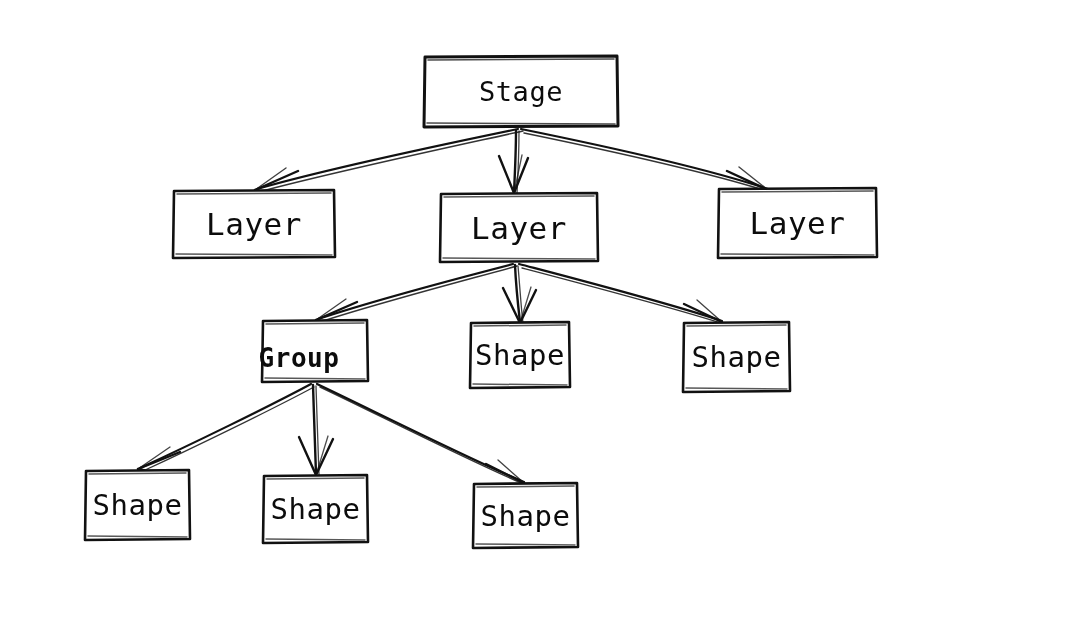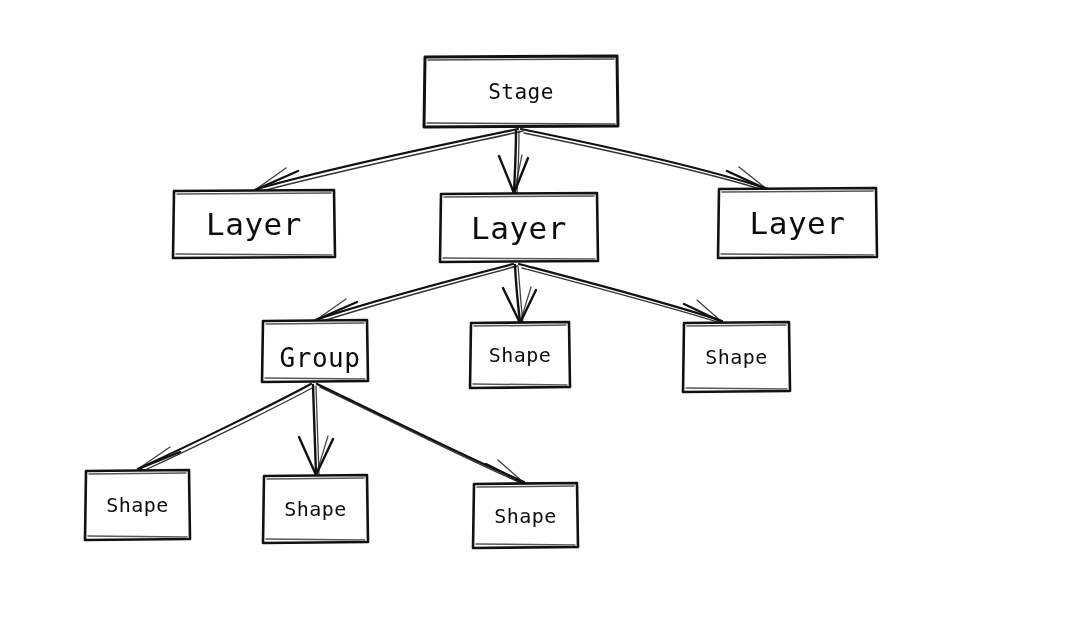--- a/index.html
+++ b/index.html
@@ -34,24 +34,24 @@
     position: absolute;
     display: flex;
     align-items: center;
     justify-content: center;
     font-family: "DejaVu Sans Mono", monospace;
     color: #0c0c0c;
     white-space: nowrap;
     letter-spacing: 0.5px;
     user-select: none;
   }
-  .lbl-stage   { font-size: 21px; }
+  .lbl-stage   { font-size: 27px; }
   .lbl-layer   { font-size: 31px; }
   .lbl-group   { font-size: 26px; }
-  .lbl-shape   { font-size: 20px; border-radius: 7px; }
+  .lbl-shape   { font-size: 29px; border-radius: 7px; }
 </style>
 </head>
 <body>
 
 <div id="diagram-root">
 
   <svg id="sketch-canvas" viewBox="0 0 1080 640">
 
     <g fill="none" stroke="#111111" stroke-linecap="round" stroke-linejoin="round">
 
@@ -195,21 +195,21 @@
   </svg>
 
   <div class="node-label lbl-stage" style="left:424px; top:56px; width:194px; height:71px;">Stage</div>
 
   <div class="node-label lbl-layer" style="left:173px; top:190px; width:162px; height:68px;">Layer</div>
 
   <div class="node-label lbl-layer" style="left:440px; top:193px; width:158px; height:69px;">Layer</div>
 
   <div class="node-label lbl-layer" style="left:718px; top:188px; width:159px; height:70px;">Layer</div>
 
-  <div class="node-label lbl-group" style="left:267px; top:320px; width:106px; height:76px;">Group</div>
+  <div class="node-label lbl-group" style="left:246px; top:320px; width:106px; height:76px;font-weight:bold;">Group</div>
 
   <div class="node-label lbl-shape" style="left:470px; top:322px; width:100px; height:66px;">Shape</div>
 
   <div class="node-label lbl-shape" style="left:683px; top:322px; width:107px; height:70px;">Shape</div>
 
   <div class="node-label lbl-shape" style="left:85px; top:470px; width:105px; height:70px;">Shape</div>
 
   <div class="node-label lbl-shape" style="left:263px; top:475px; width:105px; height:68px;">Shape</div>
 
   <div class="node-label lbl-shape" style="left:473px; top:483px; width:105px; height:65px;">Shape</div>

